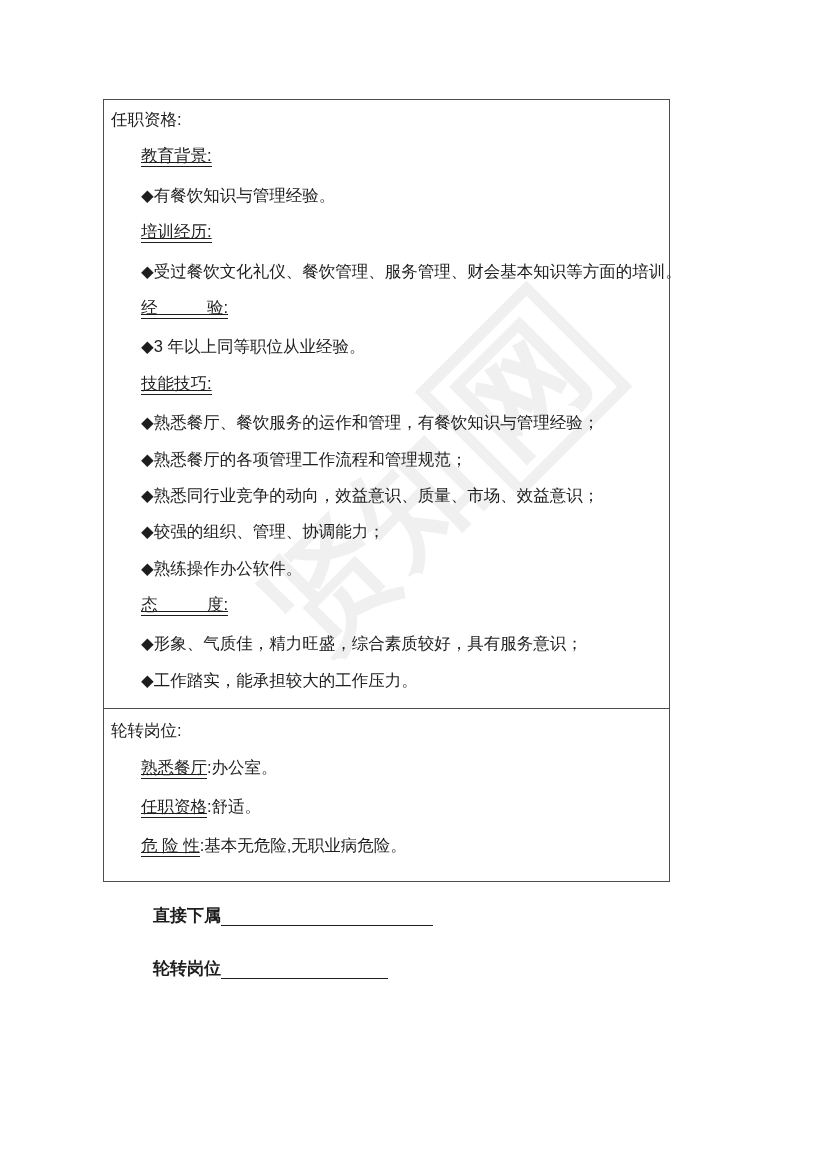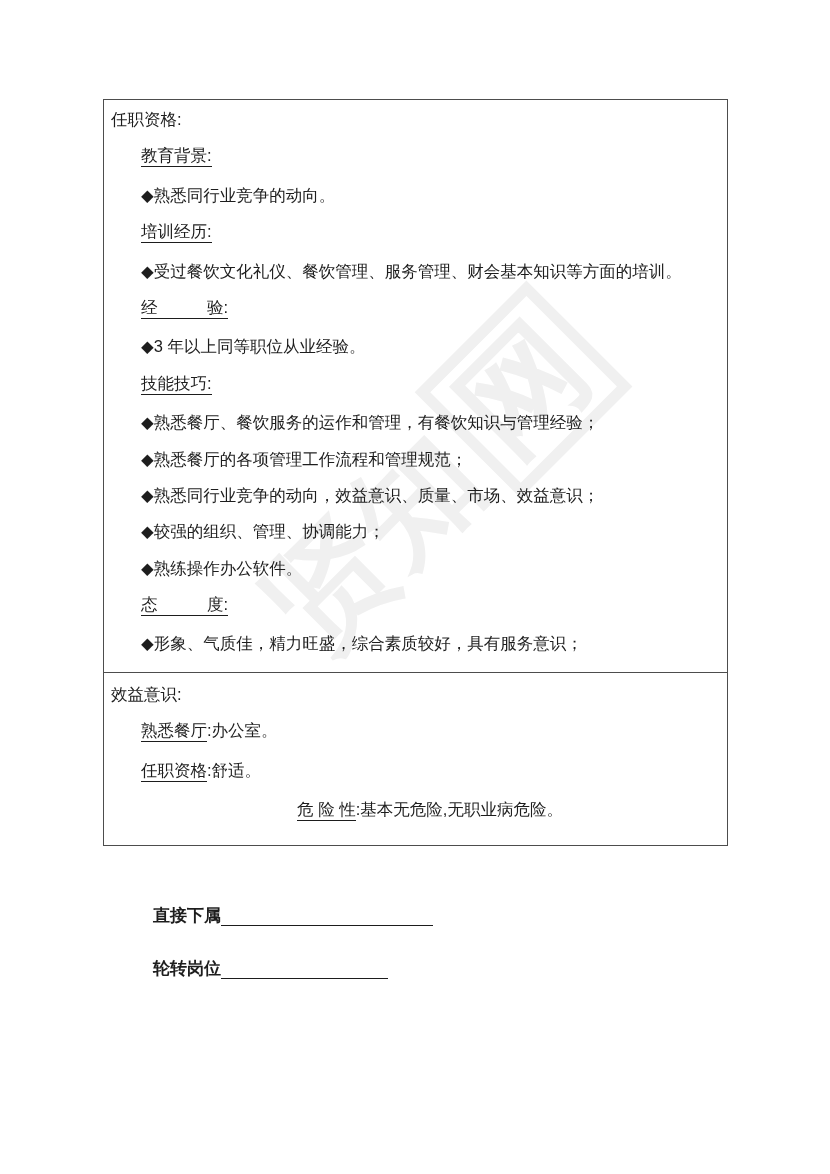--- a/index.html
+++ b/index.html
@@ -35,34 +35,35 @@
     display: inline-block;
     border: 11px solid currentColor;
     padding: 2px 8px 6px 8px;
   }
 
   
   .doc-box {
     position: absolute;
     left: 103px;
     top: 99px;
-    width: 625px;
+    width: 567px;
     border: 1.5px solid #4d4d4d;
     z-index: 1;
   }
   .sec { font-size: 16.5px; }
   .sec-qual { padding: 11px 8px 0 7px; }
   .sec-cond { border-top: 1.5px solid #4d4d4d; padding: 13px 8px 12px 7px; }
   .row { line-height: 17px; margin-bottom: 19.4px; white-space: nowrap; }
-  .sec-cond .row:last-child { margin-bottom: 12px; text-align: center; }
+  .sec-cond .row:last-child { margin-bottom: 12px; }
   .indent { margin-left: 30px; }
   .u {
     display: inline-block;
     border-bottom: 1.5px solid #1d1d1d;
     padding-bottom: 2px;
+    text-decoration: underline;
   }
   .bullet { display: inline; }
 
   
   .footer { position: absolute; left: 153px; top: 906px; z-index: 1; }
   .f-row { display: flex; margin-bottom: 33px; }
   .f-field { display: flex; align-items: flex-end; }
   .f-field.col1 { margin-right: 29px; }
   .f-label { font-size: 17px; font-weight: 700; line-height: 20px; white-space: nowrap; }
   .f-line {
@@ -91,21 +92,21 @@
 
     <div class="sec sec-qual">
       <div class="row">
         <span>任职资格:</span>
       </div>
 
       <div class="row indent">
         <span class="u">教育背景:</span>
       </div>
       <div class="row indent">
-        <span class="bullet">◆</span><span>熟悉同行业竞争的动向。</span>
+        <span class="bullet">◆</span><span>有餐饮知识与管理经验。</span>
       </div>
 
       <div class="row indent">
         <span class="u">培训经历:</span>
       </div>
       <div class="row indent">
         <span class="bullet">◆</span><span>受过餐饮文化礼仪、餐饮管理、服务管理、财会基本知识等方面的培训。</span>
       </div>
 
       <div class="row indent">
@@ -133,25 +134,28 @@
       <div class="row indent">
         <span class="bullet">◆</span><span>熟练操作办公软件。</span>
       </div>
 
       <div class="row indent">
         <span class="u">态　　　度:</span>
       </div>
       <div class="row indent">
         <span class="bullet">◆</span><span>形象、气质佳，精力旺盛，综合素质较好，具有服务意识；</span>
       </div>
+      <div class="row indent">
+        <span class="bullet">◆</span><span>工作踏实，能承担较大的工作压力。</span>
+      </div>
     </div>
 
     <div class="sec sec-cond">
       <div class="row">
-        <span>效益意识:</span>
+        <span>轮转岗位:</span>
       </div>
       <div class="row indent">
         <span class="u">熟悉餐厅</span><span>:</span><span>办公室。</span>
       </div>
       <div class="row indent">
         <span class="u">任职资格</span><span>:</span><span>舒适。</span>
       </div>
       <div class="row indent">
         <span class="u">危 险 性</span><span>:</span><span>基本无危险,无职业病危险。</span>
       </div>

